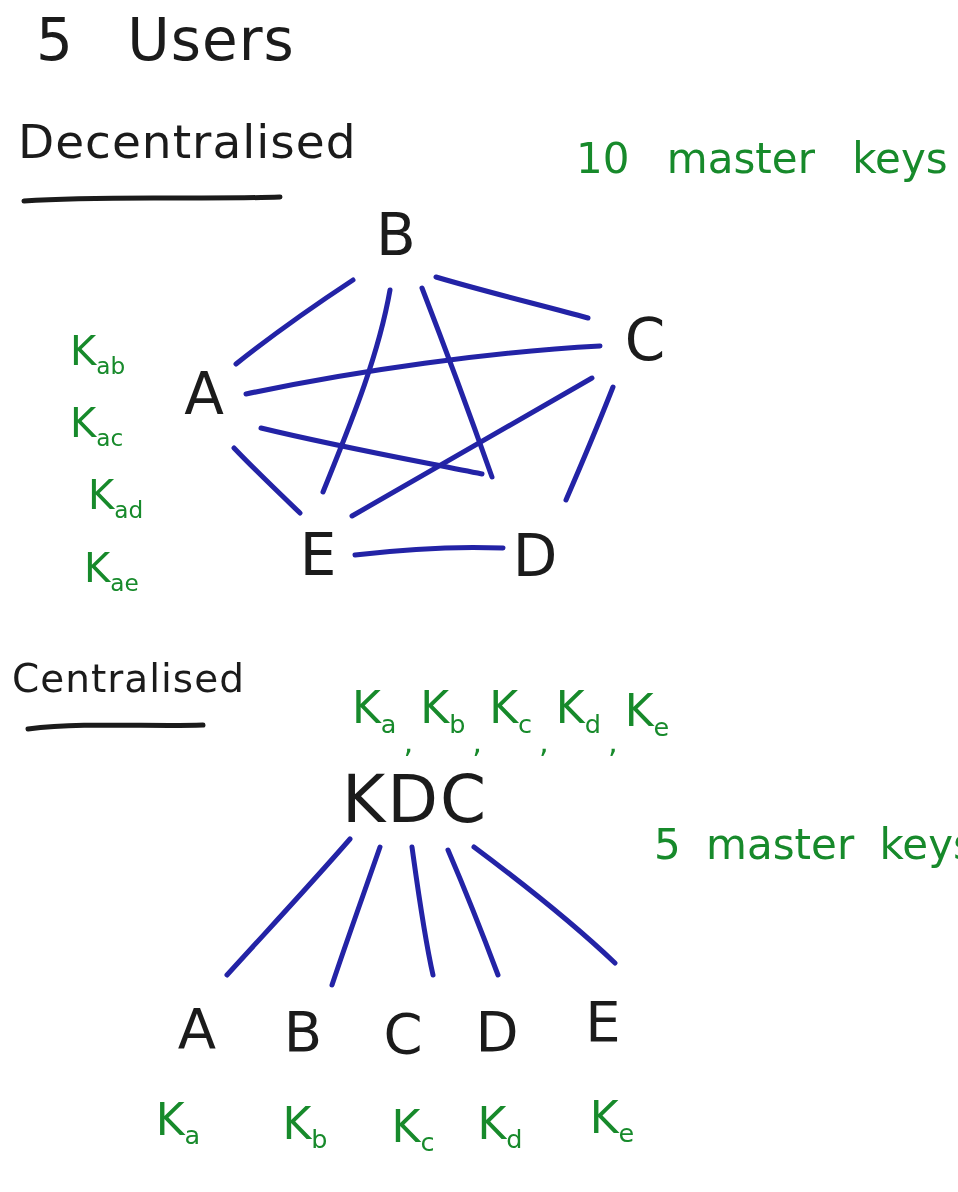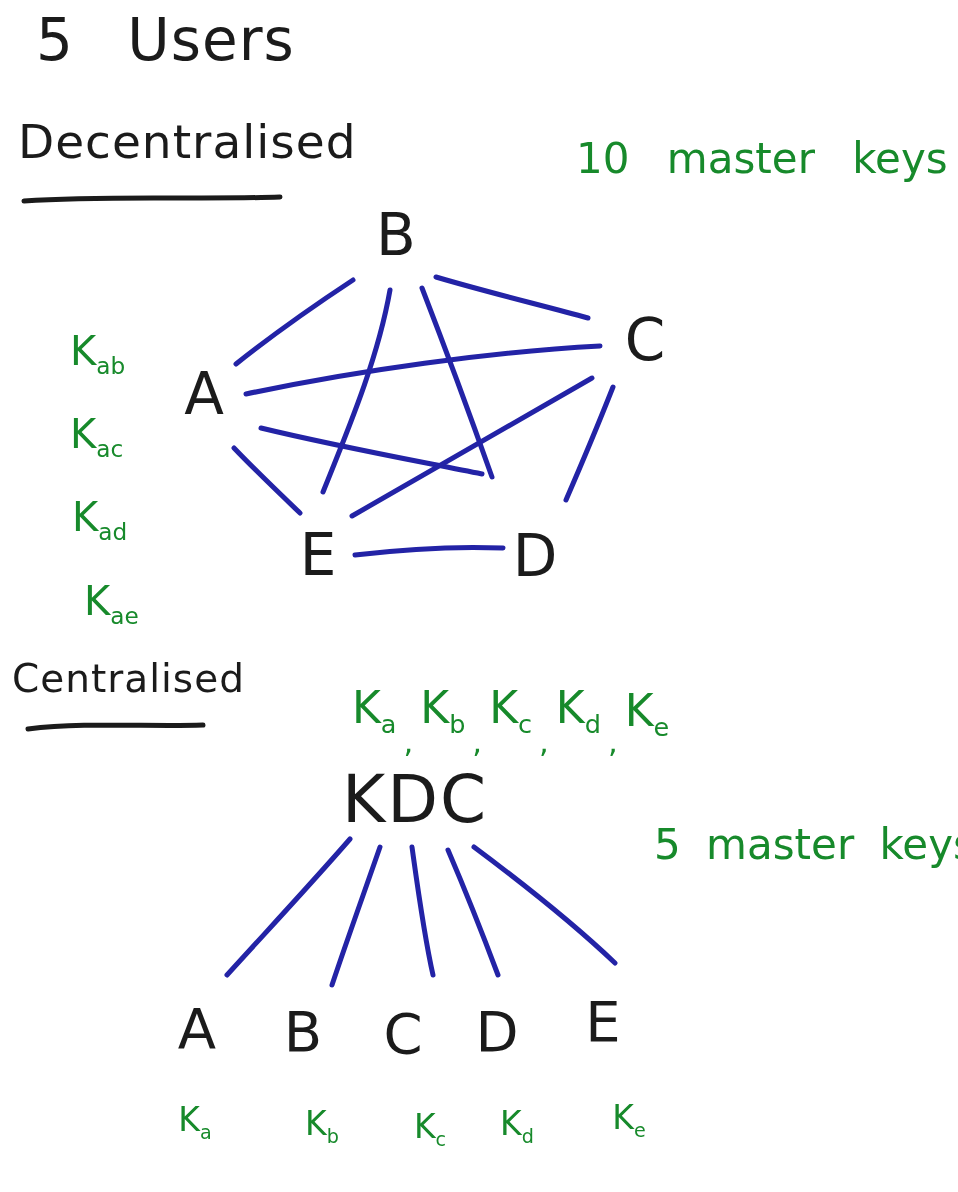--- a/index.html
+++ b/index.html
@@ -29,33 +29,33 @@
   .title { left: 36px; top: 6px; font-size: 58px; word-spacing: 34px; letter-spacing: 1px; }
   .heading-1 { left: 18px; top: 114px; font-size: 47px; letter-spacing: 1px; }
   .heading-2 { left: 12px; top: 656px; font-size: 39px; letter-spacing: 1px; }
 
   .green-note-1 { left: 576px; top: 134px; font-size: 42px; color: var(--green); word-spacing: 24px; }
   .green-note-2 { left: 654px; top: 820px; font-size: 42px; color: var(--green); word-spacing: 12px; }
 
   .node { font-size: 58px; color: var(--ink); }
   .node-kdc { left: 415px; top: 799px; font-size: 66px; letter-spacing: 2px; }
 
-  .pairkeys { left: 70px; top: 330px; display: flex; flex-direction: column; gap: 35px; }
+  .pairkeys { left: 70px; top: 330px; display: flex; flex-direction: column; gap: 24px; }
   .pairkeys .key { color: var(--green); font-size: 40px; line-height: 1.05; }
-  .pairkeys .key:nth-child(3) { margin-left: 2px; }
+  .pairkeys .key:nth-child(3) { margin-left: 18px; }
   .pairkeys .key:nth-child(4) { margin-left: 14px; }
 
   .key { color: var(--green); }
   .key .sub { font-size: 0.58em; vertical-align: -0.38em; }
 
   .kdc-keys { left: 352px; top: 682px; font-size: 44px; color: var(--green); display: flex; align-items: center; }
   .kdc-keys .sep { font-size: 0.7em; vertical-align: -0.5em; margin: 0 7px; display: inline-block; transform: translateY(14px); }
 
   .user-letter { font-size: 56px; }
-  .user-key { font-size: 33px; margin-left: 17px; }
+  .user-key { font-size: 44px; }
 </style>
 </head>
 <body>
 
 <div class="board">
 
   <svg class="strokes" viewBox="0 0 958 1192" xmlns="http://www.w3.org/2000/svg">
 
     <path class="inkline" d="M24,201 C110,195 200,200 280,197"></path>
     <path class="inkline" d="M28,729 C85,722 150,727 203,725"></path>

